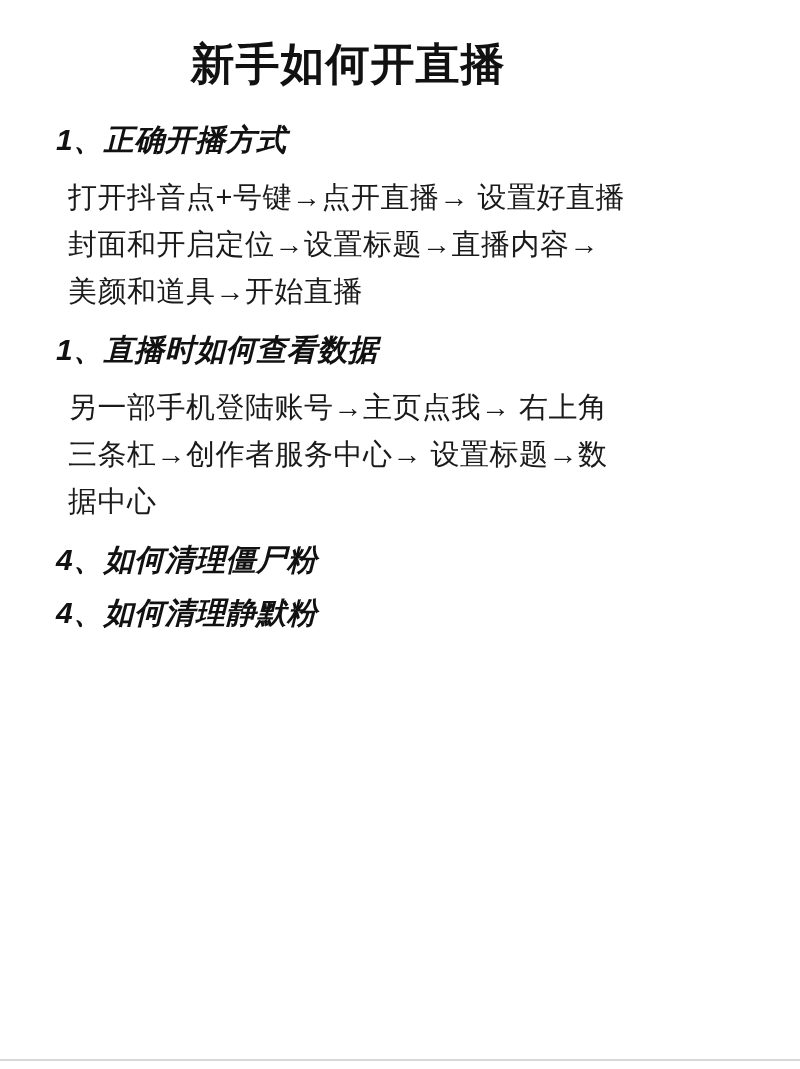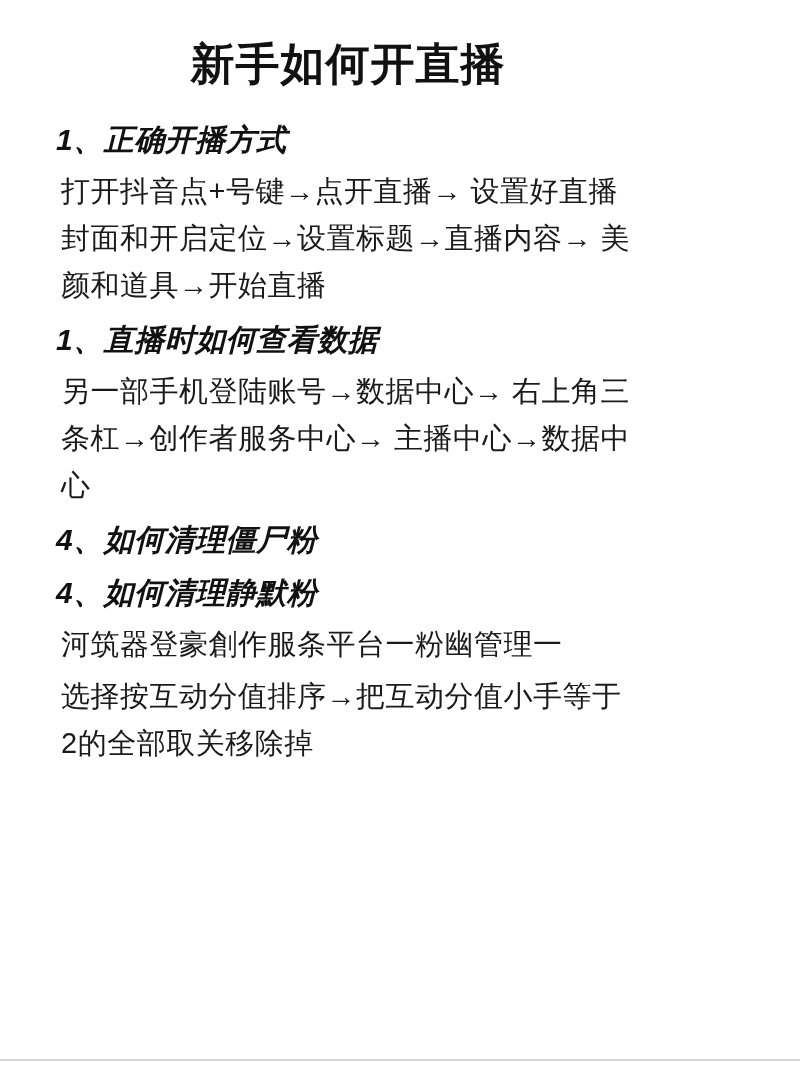--- a/index.html
+++ b/index.html
@@ -43,21 +43,21 @@
     font-style: italic;
   }
   .section-body {
     font-size: 29px;
     line-height: 1.62;
     color: #1a1a1a;
     letter-spacing: 0.5px;
     word-break: break-all;
   }
   .section-body p {
-    margin: 5px;
+    margin: 12px;
   }
   .bottom-rule {
     position: absolute;
     left: 0;
     bottom: 8px;
     width: 800px;
     height: 2px;
     background: #d7d7d7;
   }
 </style>
@@ -71,30 +71,26 @@
   <div class="section">
     <h2 class="section-heading">1、正确开播方式</h2>
     <div class="section-body">
       <p>打开抖音点+号键→点开直播→ 设置好直播封面和开启定位→设置标题→直播内容→ 美颜和道具→开始直播</p>
     </div>
   </div>
 
   <div class="section">
     <h2 class="section-heading">1、直播时如何查看数据</h2>
     <div class="section-body">
-      <p>另一部手机登陆账号→数据中心→ 右上角三条杠→创作者服务中心→ 主播中心→数据中心</p>
+      <p>另一部手机登陆账号→主页点我→ 右上角三条杠→创作者服务中心→ 设置标题→数据中心</p>
     </div>
   </div>
 
   <div class="section">
     <h2 class="section-heading">4、如何清理僵尸粉</h2>
   </div>
 
   <div class="section">
     <h2 class="section-heading">4、如何清理静默粉</h2>
-    <div class="section-body">
-      <p>河筑器登豪創作服条平台一粉幽管理一</p>
-      <p>选择按互动分值排序→把互动分值小手等于2的全部取关移除掉</p>
-    </div>
   </div>
 
   <div class="bottom-rule"></div>
 </div>
 
 </body></html>

